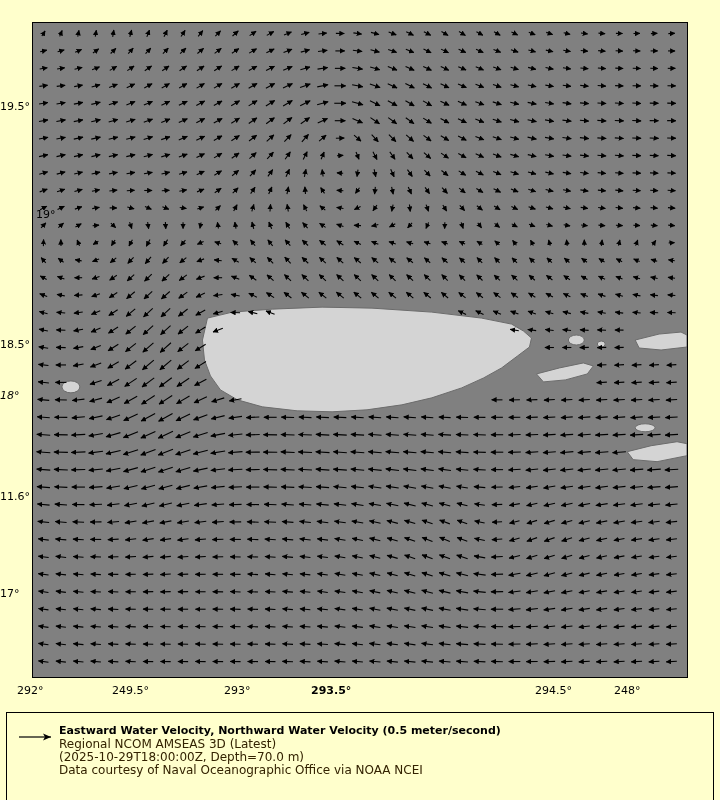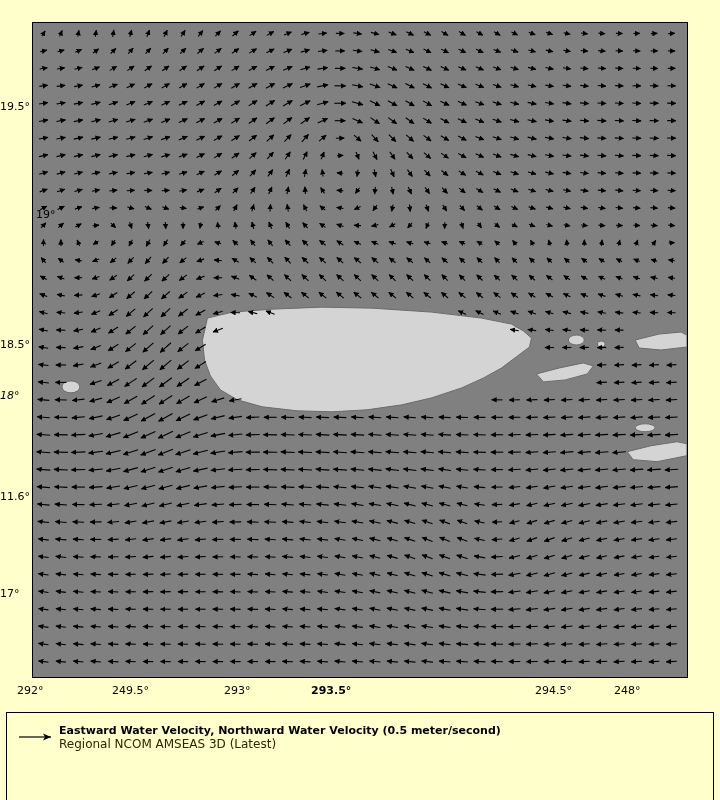--- a/index.html
+++ b/index.html
@@ -1399,16 +1399,18 @@
   <div class="axis-label x-label" style="left:614px;">248°</div>
 
   <div id="legend">
     <svg id="legend-arrow" viewBox="0 0 40 12">
       <line x1="2" y1="6" x2="34" y2="6" stroke="#000000" stroke-width="1.2"></line>
       <path d="M34,6 L26,2.6 L28,6 L26,9.4 Z" fill="#000000"></path>
     </svg>
     <div id="legend-text">
       <div id="legend-title">Eastward Water Velocity, Northward Water Velocity (0.5 meter/second)</div>
       <div class="legend-sub">Regional NCOM AMSEAS 3D (Latest)</div>
+      <div class="legend-sub">(2025-10-29T18:00:00Z, Depth=70.0 m)</div>
+      <div class="legend-sub">Data courtesy of Naval Oceanographic Office via NOAA NCEI</div>
     </div>
   </div>
 
 </div>
 
 </body></html>

